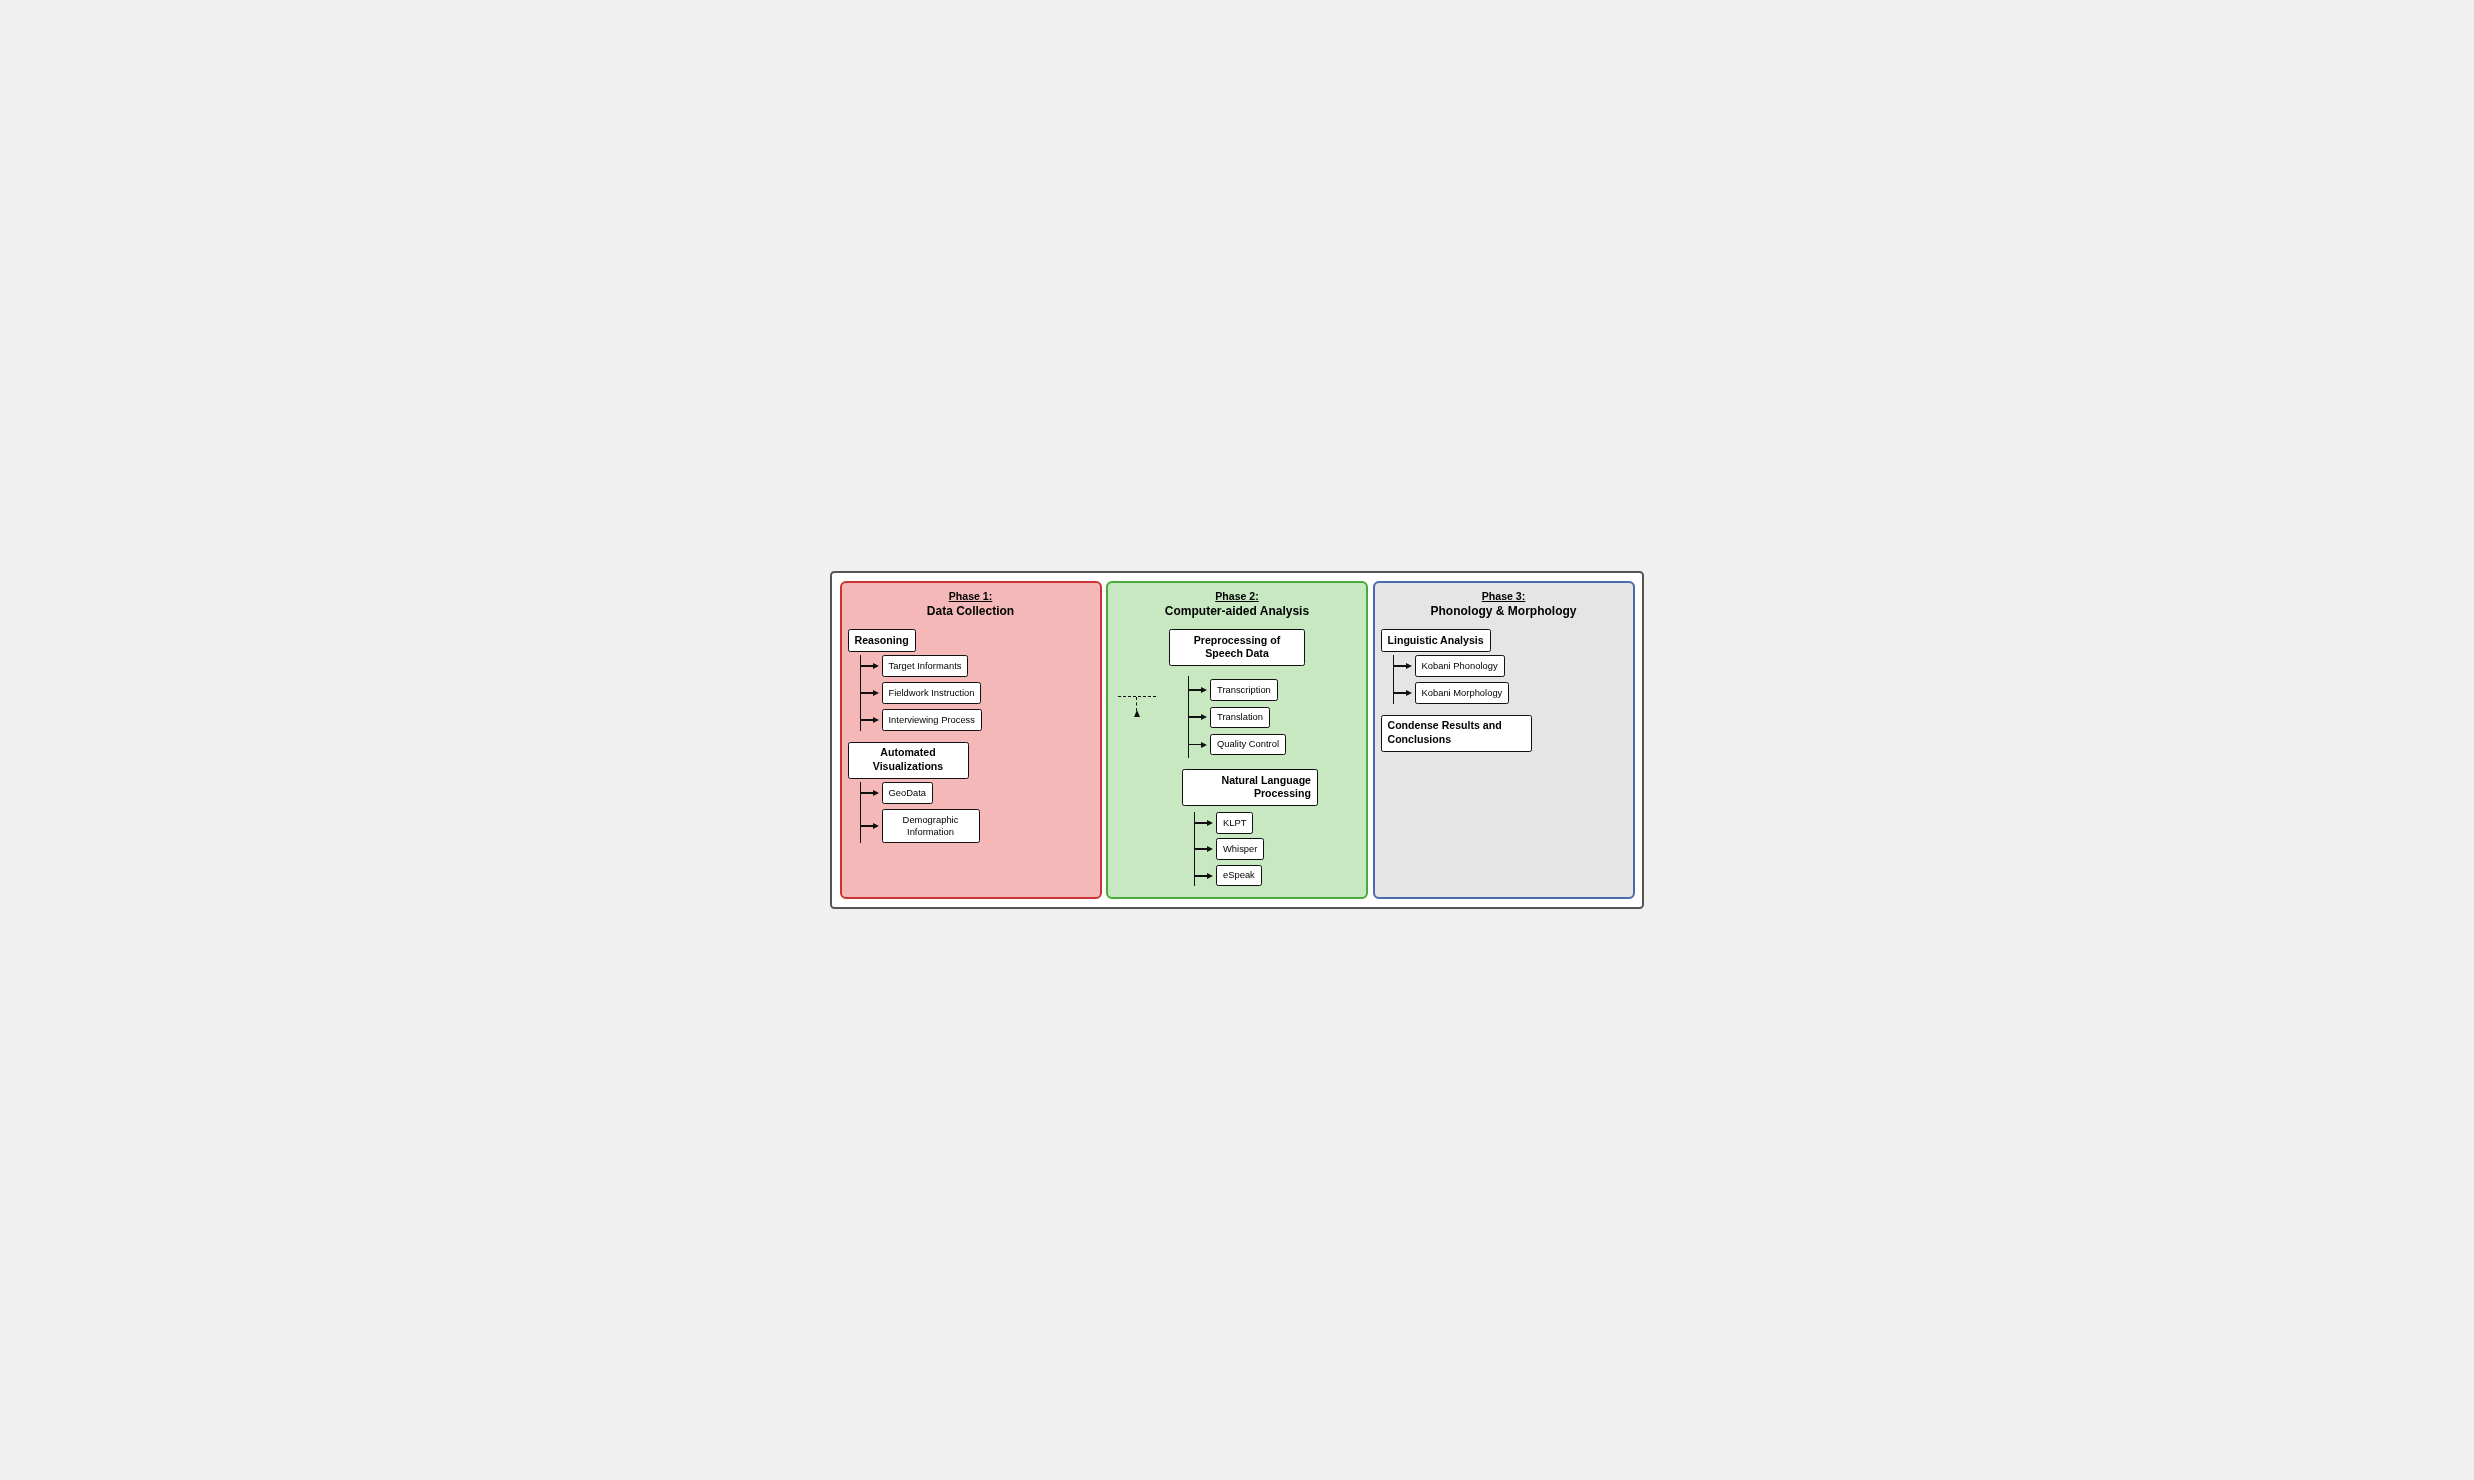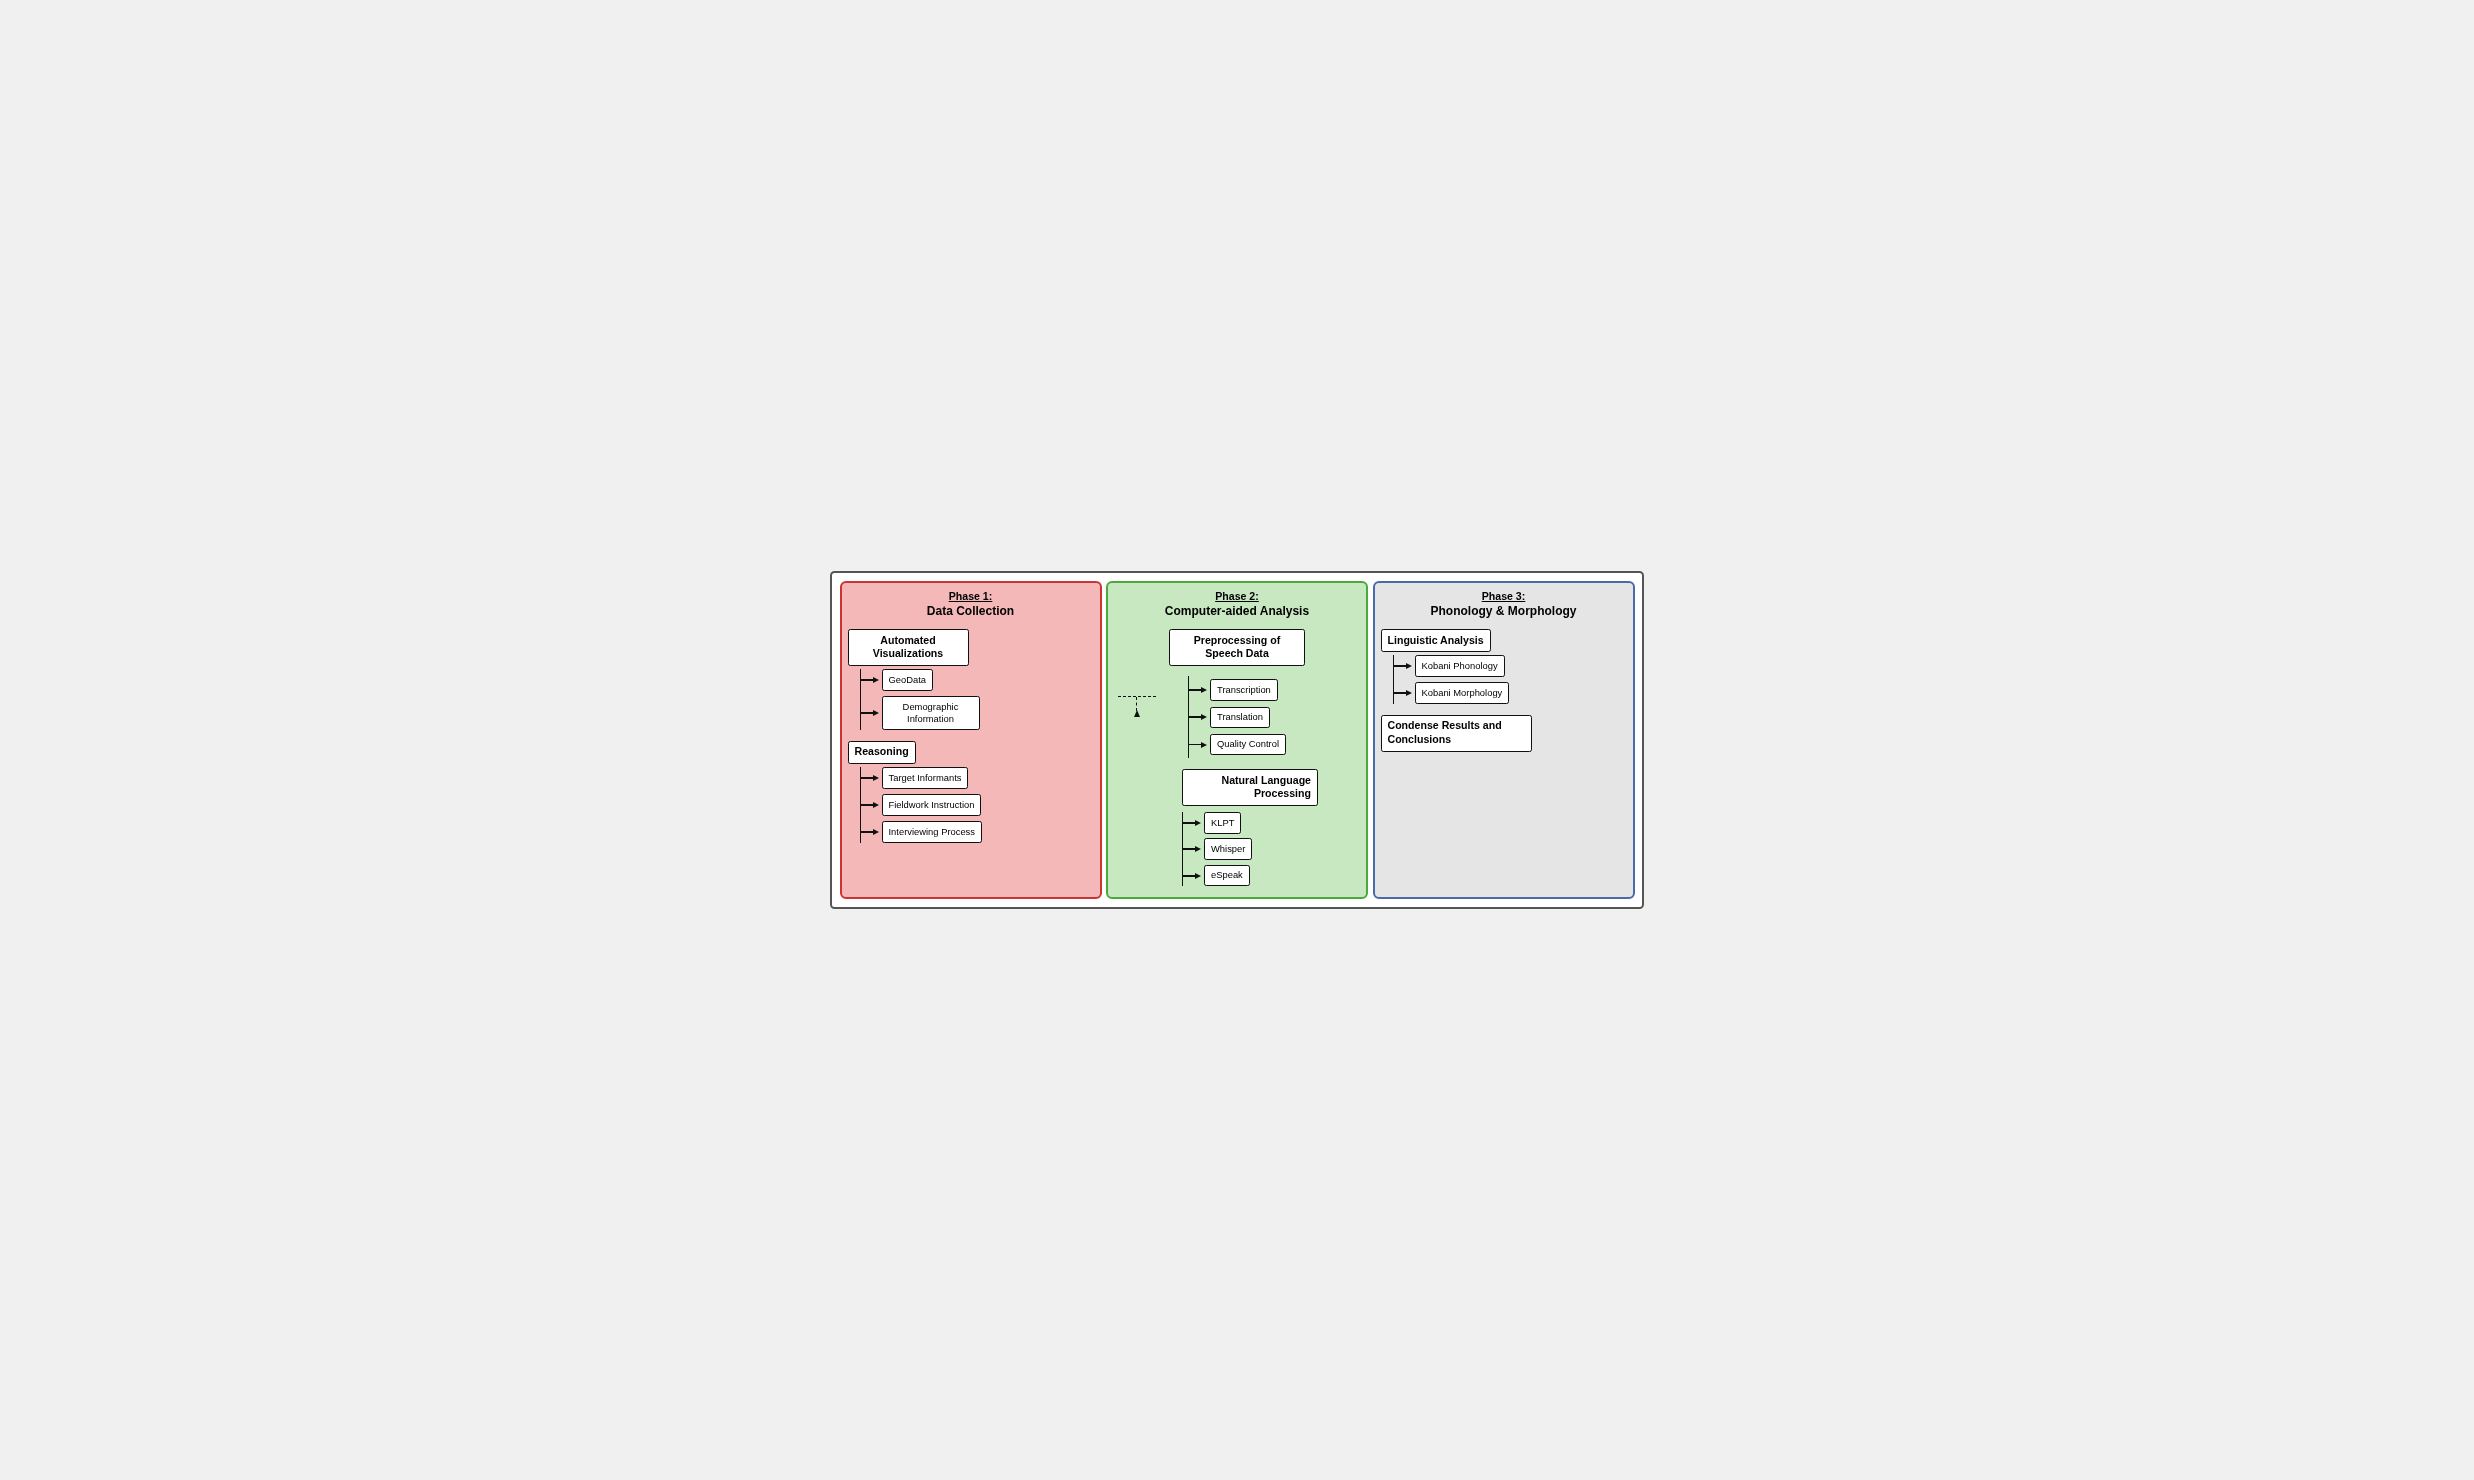--- a/index.html
+++ b/index.html
@@ -132,20 +132,21 @@
       margin-bottom: 7.5px;
     }
 
     
     .nlp-section {
       display: flex;
       flex-direction: column;
       gap: 3px;
     }
     .nlp-kids {
+      margin-left: 12px;
       padding-left: 0;
       border-left: 1.9px solid #111;
       display: flex;
       flex-direction: column;
       gap: 4.5px;
       margin-top: 3px;
     }
   </style>
 </head>
 <body>
@@ -156,55 +157,55 @@
     <div class="phase-col p1">
       <div class="ph-title">
         <div class="num">Phase 1:</div>
         <div class="name">Data Collection</div>
       </div>
 
       <div class="tree">
 
         <div class="tree-section">
           <div class="root-row">
-            <div class="flow-box bold-box" style="white-space:normal;max-width:121px;">Automated Visualizations</div>
+            <div class="flow-box bold-box">Reasoning</div>
           </div>
           <div class="kids">
             <div class="kid">
               <div class="h-line"></div>
               <div class="arr-tip"></div>
-              <div class="flow-box">GeoData</div>
-            </div>
-            <div class="kid">
-              <div class="h-line"></div>
-              <div class="arr-tip"></div>
-              <div class="flow-box" style="white-space:normal;max-width:98px;">Demographic Information</div>
+              <div class="flow-box">Target Informants</div>
+            </div>
+            <div class="kid">
+              <div class="h-line"></div>
+              <div class="arr-tip"></div>
+              <div class="flow-box">Fieldwork Instruction</div>
+            </div>
+            <div class="kid">
+              <div class="h-line"></div>
+              <div class="arr-tip"></div>
+              <div class="flow-box">Interviewing Process</div>
             </div>
           </div>
         </div>
 
         <div class="tree-section">
           <div class="root-row">
-            <div class="flow-box bold-box">Reasoning</div>
+            <div class="flow-box bold-box" style="white-space:normal;max-width:121px;">Automated Visualizations</div>
           </div>
           <div class="kids">
             <div class="kid">
               <div class="h-line"></div>
               <div class="arr-tip"></div>
-              <div class="flow-box">Target Informants</div>
-            </div>
-            <div class="kid">
-              <div class="h-line"></div>
-              <div class="arr-tip"></div>
-              <div class="flow-box">Fieldwork Instruction</div>
-            </div>
-            <div class="kid">
-              <div class="h-line"></div>
-              <div class="arr-tip"></div>
-              <div class="flow-box">Interviewing Process</div>
+              <div class="flow-box">GeoData</div>
+            </div>
+            <div class="kid">
+              <div class="h-line"></div>
+              <div class="arr-tip"></div>
+              <div class="flow-box" style="white-space:normal;max-width:98px;">Demographic Information</div>
             </div>
           </div>
         </div>
 
       </div>
     </div>
 
     <div class="phase-col p2">
       <div class="ph-title">
         <div class="num">Phase 2:</div>

